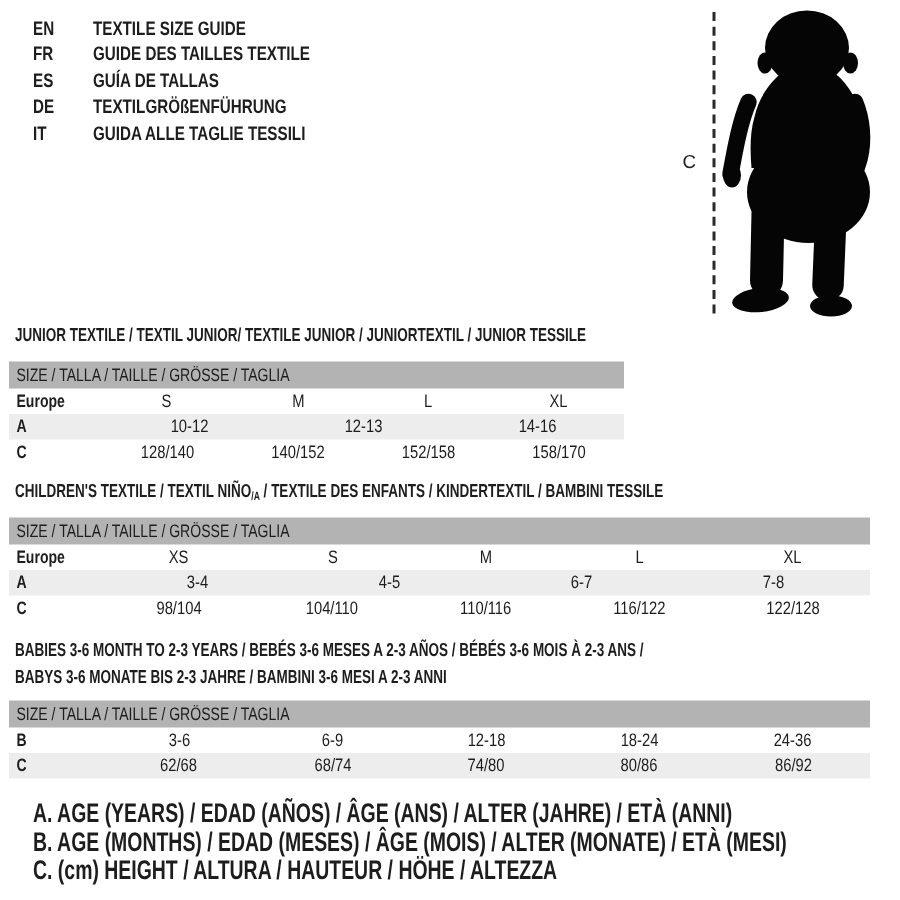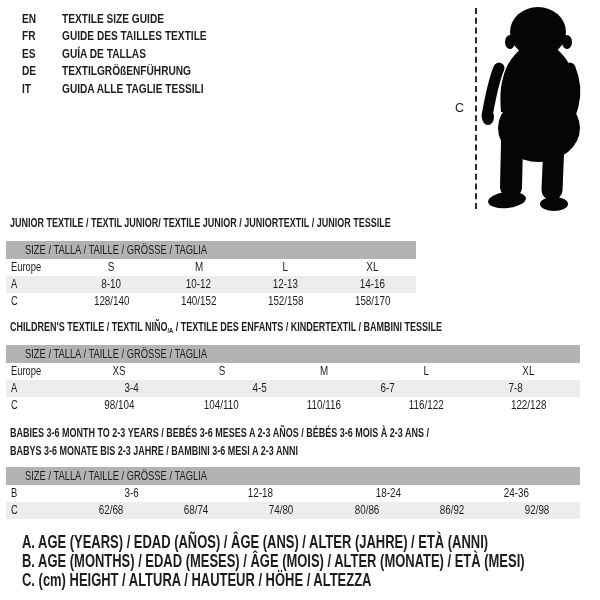--- a/index.html
+++ b/index.html
@@ -24,24 +24,24 @@
   
   .dash-line{left:475px;top:8px;height:201px;width:0;border-left:2px dashed #2a2a2a;}
   .c-label{left:455px;top:101px;font-size:12.5px;line-height:14px;}
   .baby{left:480px;top:4px;}
 
   
   .tbl{left:6px;}
   .tbl h2{margin:0;position:absolute;left:4px;top:0;font-size:12.5px;line-height:14px;font-weight:700;}
   .t3 .line2{position:absolute;left:4px;top:18px;font-size:12.5px;line-height:14px;font-weight:700;text-decoration:underline;}
   .bar{position:absolute;left:0;width:100%;height:18px;line-height:18.5px;background:#b3b3b3;
-       font-size:12px;padding-left:19px;box-sizing:border-box;}
+       font-size:12px;padding-left:5px;box-sizing:border-box;}
   .row{position:absolute;left:0;width:100%;height:17px;line-height:17px;display:flex;font-size:12px;}
   .row.stripe{background:#ededed;}
-  .lbl{width:62px;padding-left:5px;box-sizing:border-box;flex:none;}
+  .lbl{width:62px;padding-left:5px;box-sizing:border-box;flex:none;font-weight:bold;}
   .cell{flex:1;text-align:center;}
   .subA{font-size:8px;vertical-align:-2px;font-weight:700;}
 
   
   .notes{left:22px;top:533px;}
   .note-line{height:19px;line-height:19px;font-size:18px;font-weight:700;}
 </style>
 </head>
 <body>
 
@@ -92,21 +92,20 @@
   <div class="bar" style="top:25px;"><span class="cnd">SIZE / TALLA / TAILLE / GRÖSSE / TAGLIA</span></div>
   <div class="row" style="top:43px;">
     <span class="lbl"><span class="cnd">Europe</span></span>
     <span class="cell"><span class="cndc">S</span></span>
     <span class="cell"><span class="cndc">M</span></span>
     <span class="cell"><span class="cndc">L</span></span>
     <span class="cell"><span class="cndc">XL</span></span>
   </div>
   <div class="row stripe" style="top:60px;">
     <span class="lbl"><span class="cnd">A</span></span>
-    <span class="cell"><span class="cndc">8-10</span></span>
     <span class="cell"><span class="cndc">10-12</span></span>
     <span class="cell"><span class="cndc">12-13</span></span>
     <span class="cell"><span class="cndc">14-16</span></span>
   </div>
   <div class="row" style="top:77px;">
     <span class="lbl"><span class="cnd">C</span></span>
     <span class="cell"><span class="cndc">128/140</span></span>
     <span class="cell"><span class="cndc">140/152</span></span>
     <span class="cell"><span class="cndc">152/158</span></span>
     <span class="cell"><span class="cndc">158/170</span></span>
@@ -143,32 +142,32 @@
   </div>
 </section>
 
 <section class="abs tbl t3" style="top:426px;width:574px;height:92px;">
   <h2><span class="cndt">BABIES 3-6 MONTH TO 2-3 YEARS / BEBÉS 3-6 MESES A 2-3 AÑOS / BÉBÉS 3-6 MOIS À 2-3 ANS /</span></h2>
   <div class="line2"><span class="cndt">BABYS 3-6 MONATE BIS 2-3 JAHRE / BAMBINI 3-6 MESI A 2-3 ANNI</span></div>
   <div class="bar" style="top:41px;"><span class="cnd">SIZE / TALLA / TAILLE / GRÖSSE / TAGLIA</span></div>
   <div class="row" style="top:59px;">
     <span class="lbl"><span class="cnd">B</span></span>
     <span class="cell"><span class="cndc">3-6</span></span>
+    <span class="cell"><span class="cndc">6-9</span></span>
     <span class="cell"><span class="cndc">12-18</span></span>
     <span class="cell"><span class="cndc">18-24</span></span>
     <span class="cell"><span class="cndc">24-36</span></span>
   </div>
   <div class="row stripe" style="top:76px;">
     <span class="lbl"><span class="cnd">C</span></span>
     <span class="cell"><span class="cndc">62/68</span></span>
     <span class="cell"><span class="cndc">68/74</span></span>
     <span class="cell"><span class="cndc">74/80</span></span>
     <span class="cell"><span class="cndc">80/86</span></span>
     <span class="cell"><span class="cndc">86/92</span></span>
-    <span class="cell"><span class="cndc">92/98</span></span>
   </div>
 </section>
 
 <section class="abs notes">
   <div class="note-line"><span class="cndt">A. AGE (YEARS) / EDAD (AÑOS) / ÂGE (ANS) / ALTER (JAHRE) / ETÀ (ANNI)</span></div>
   <div class="note-line"><span class="cndt">B. AGE (MONTHS) / EDAD (MESES) / ÂGE (MOIS) / ALTER (MONATE) / ETÀ (MESI)</span></div>
   <div class="note-line"><span class="cndt">C. (cm) HEIGHT / ALTURA / HAUTEUR / HÖHE / ALTEZZA</span></div>
 </section>
 
 </body></html>

